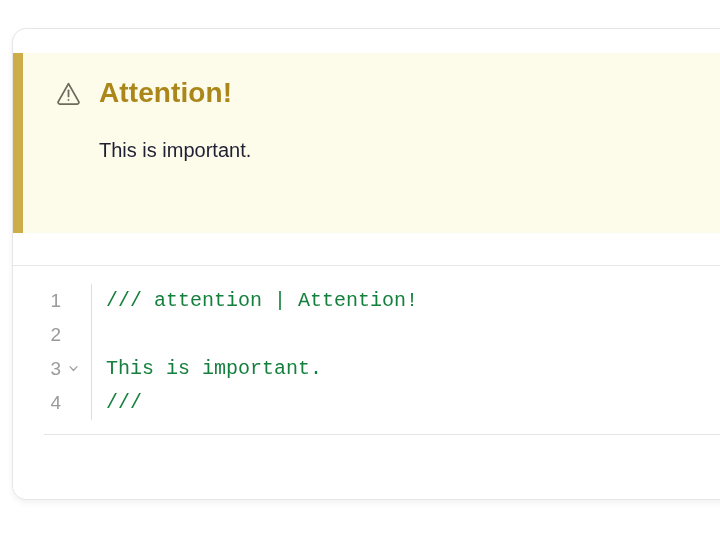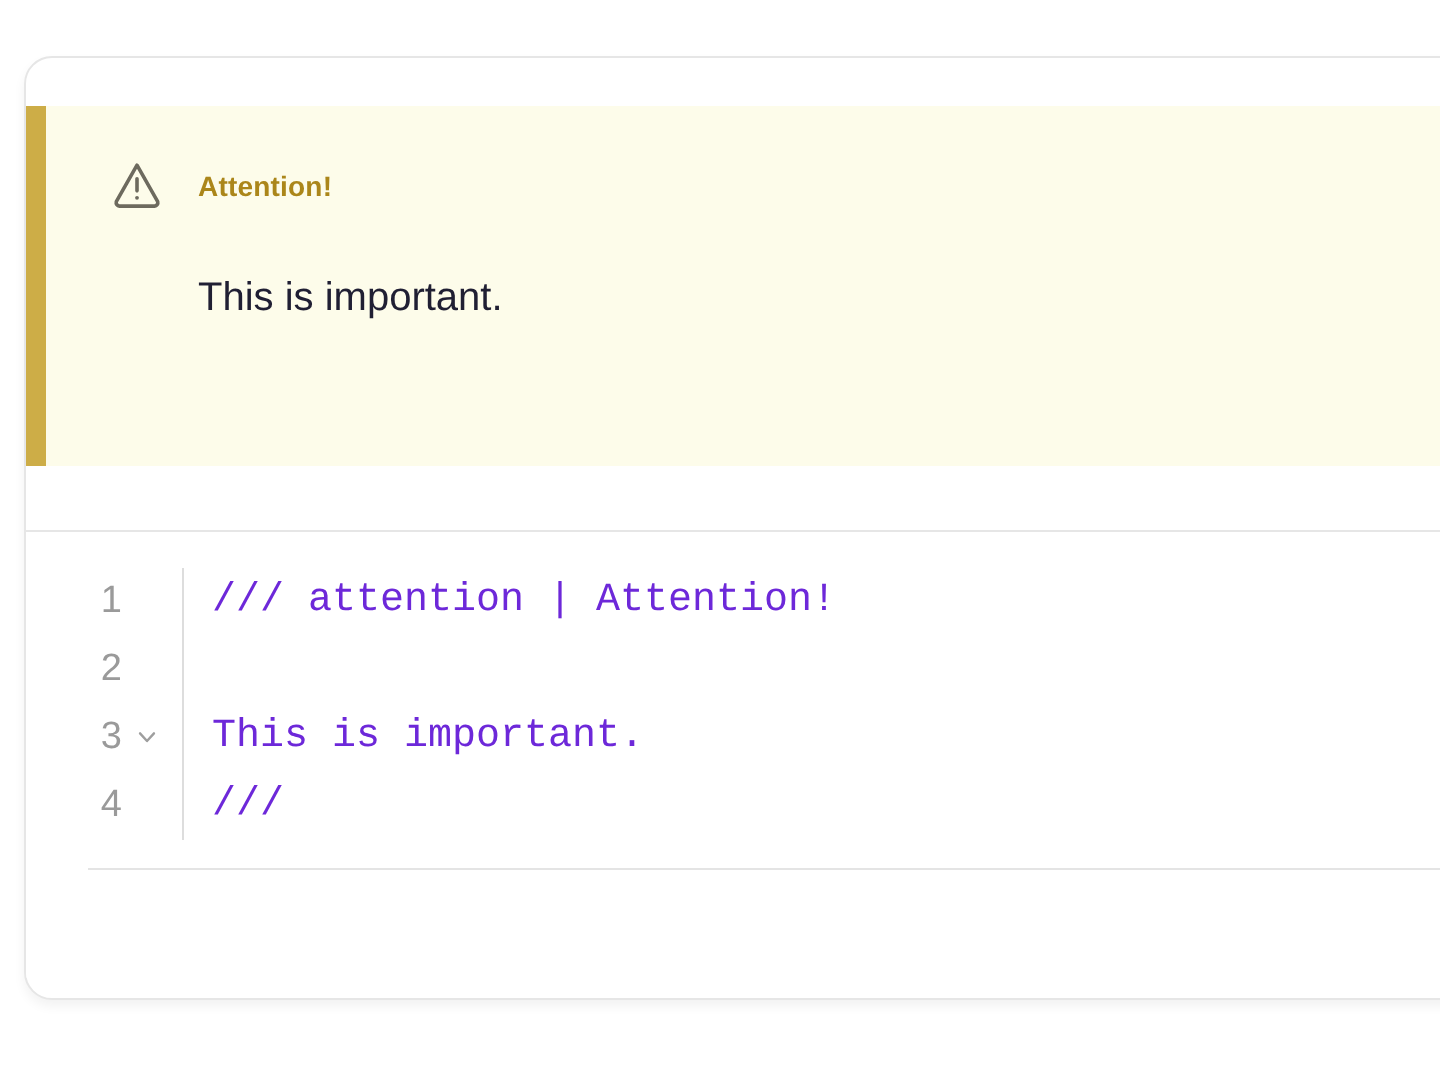--- a/index.html
+++ b/index.html
@@ -52,21 +52,21 @@
   }
 
   .warn-icon {
     width: 27px;
     height: 27px;
     flex: 0 0 27px;
     display: block;
   }
 
   .admonition-title {
-    font-size: 14px;
+    font-size: 28px;
     font-weight: bold;
     color: #ab861a;
     letter-spacing: 0.1px;
     line-height: 1;
   }
 
   .admonition-body {
     font-size: 20px;
     color: #201f33;
     padding-left: 44px;
@@ -125,21 +125,21 @@
     left: 7px;
     top: 11px;
     width: 11px;
     height: 11px;
     color: #9e9e9e;
     display: block;
   }
 
   .code-text {
     padding-left: 14px;
-    color: #6d28d9;
+    color: #15803d;
     white-space: pre;
     line-height: 34px;
   }
 
   .code-bottom-rule {
     height: 1px;
     background: #e4e4e4;
     margin: 14px 0 0 31px;
   }
 

